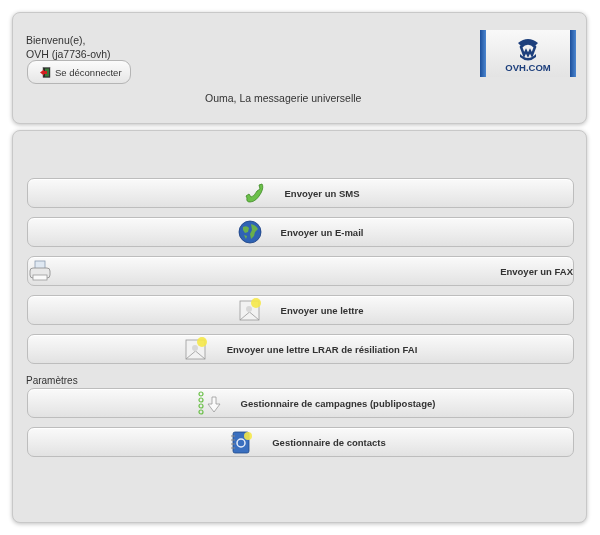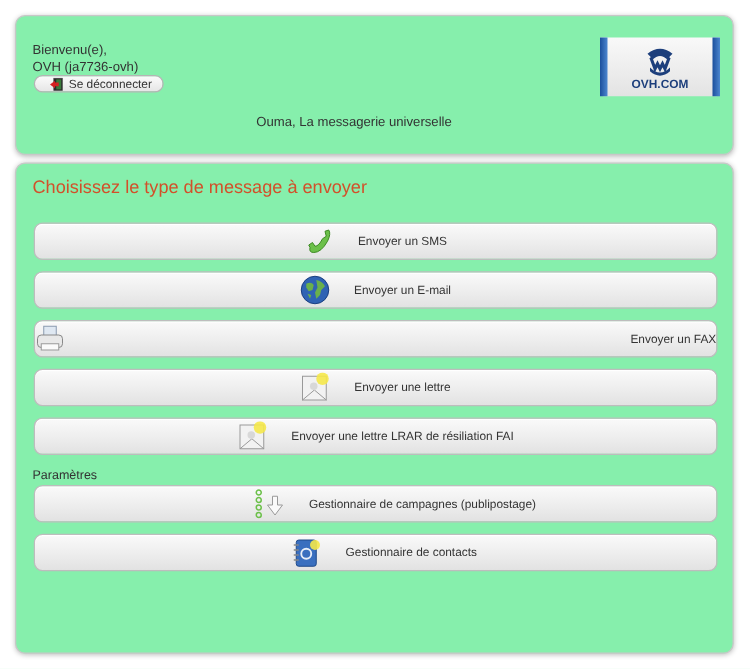--- a/index.html
+++ b/index.html
@@ -2,30 +2,30 @@
 <html><head>
   <meta charset="utf-8">
   <style>
     * { box-sizing: border-box; margin: 0; padding: 0; }
     html, body {
       width: 600px; height: 535px; background: #ffffff;
       font-family: "Liberation Sans", "DejaVu Sans", sans-serif;
       color: #333; overflow: hidden; position: relative;
     }
     .panel {
-      position: absolute; background: #86efac;
+      position: absolute; background: #e5e5e5;
       border: 1px solid #c8c8c8; border-radius: 8px;
       box-shadow: 0 1px 4px rgba(0,0,0,0.25);
     }
     #top-panel { left: 12px; top: 12px; width: 575px; height: 112px; }
     #main-panel { left: 12px; top: 130px; width: 575px; height: 393px; }
 
     .welcome { position: absolute; left: 13px; top: 20px; font-size: 10.5px; line-height: 14px; color: #333; }
     .logout-btn {
-      position: absolute; left: 14px; top: 47px; width: 104px; height: 14px;
+      position: absolute; left: 14px; top: 47px; width: 104px; height: 24px;
       border: 1px solid #b5b5b5; border-radius: 9px;
       background: linear-gradient(#fbfbfb, #e6e6e6);
       font-size: 9.5px; color: #333; display: flex; align-items: center; padding-left: 12px; gap: 4px;
       cursor: pointer;
     }
     .logout-icon { width: 11px; height: 11px; position: relative; display: inline-block; }
     .tagline { position: absolute; left: 192px; top: 36px; font-size: 10.5px; color: #333; margin-top: 43px; }
 
     .logo {
       position: absolute; left: 467px; top: 17px; width: 96px; height: 47px;
@@ -42,21 +42,21 @@
     .logo-text { position: absolute; left: 0; right: 0; bottom: 4px; text-align: center; font-size: 9.5px; font-weight: bold; color: #1d3f7c; }
     .logo-mark { position: absolute; left: 35px; top: 5px; }
 
     .heading { position: absolute; left: 13px; top: 11px; font-size: 14.5px; color: #d2502a; }
     .btn {
       position: absolute; left: 14px; width: 547px; height: 30px;
       border: 1px solid #bdbdbd; border-radius: 7px;
       background: linear-gradient(#fafafa 0%, #ececec 60%, #e2e2e2 100%);
       box-shadow: inset 0 1px 0 #fff;
       display: flex; align-items: center; justify-content: center;
-      font-size: 9.5px; color: #333; cursor: pointer; gap: 19px;
+      font-size: 9.5px; color: #333; cursor: pointer; gap: 19px; font-weight: bold;
     }
     .btn .ico { width: 24px; height: 24px; display: inline-block; position: relative; flex: none; }
     .section-label { position: absolute; left: 13px; top: 244px; font-size: 10px; color: #333; }
   </style>
 </head>
 <body>
 
 <div id="top-panel" class="panel">
   <div class="welcome">
     <div>Bienvenu(e),</div>
@@ -77,21 +77,20 @@
     <svg class="logo-mark" width="26" height="26" viewBox="0 0 26 26">
       <path d="M3 8 Q13 0 23 8 L20 11 Q13 5 6 11 Z" fill="#1d3f7c"></path>
       <path d="M6 12 Q13 5 20 12 L17 20 L15 16 L13 20 L11 16 L9 20 Z" fill="none" stroke="#1d3f7c" stroke-width="2.5"></path>
       <path d="M5 19 Q13 27 21 19 L21 22 Q13 29 5 22 Z" fill="#1d3f7c"></path>
     </svg>
     <div class="logo-text">OVH.COM</div>
   </div>
 </div>
 
 <div id="main-panel" class="panel">
-  <div class="heading">Choisissez le type de message à envoyer</div>
 
   <div class="btn" style="top:47px;">
     <span class="ico">
       <svg width="24" height="24" viewBox="0 0 24 24">
           <path d="M5 17 Q4 21 8 21 Q14 21 19 12 Q22 6 20 3 L17 4 L18 8 L15 10 Q12 16 9 16 L7 13 L4 15 Z" fill="#6cc04a" stroke="#3d8a23" stroke-width="0.8"></path>
         </svg>
     </span>
     <span>Envoyer un SMS</span>
   </div>
 

